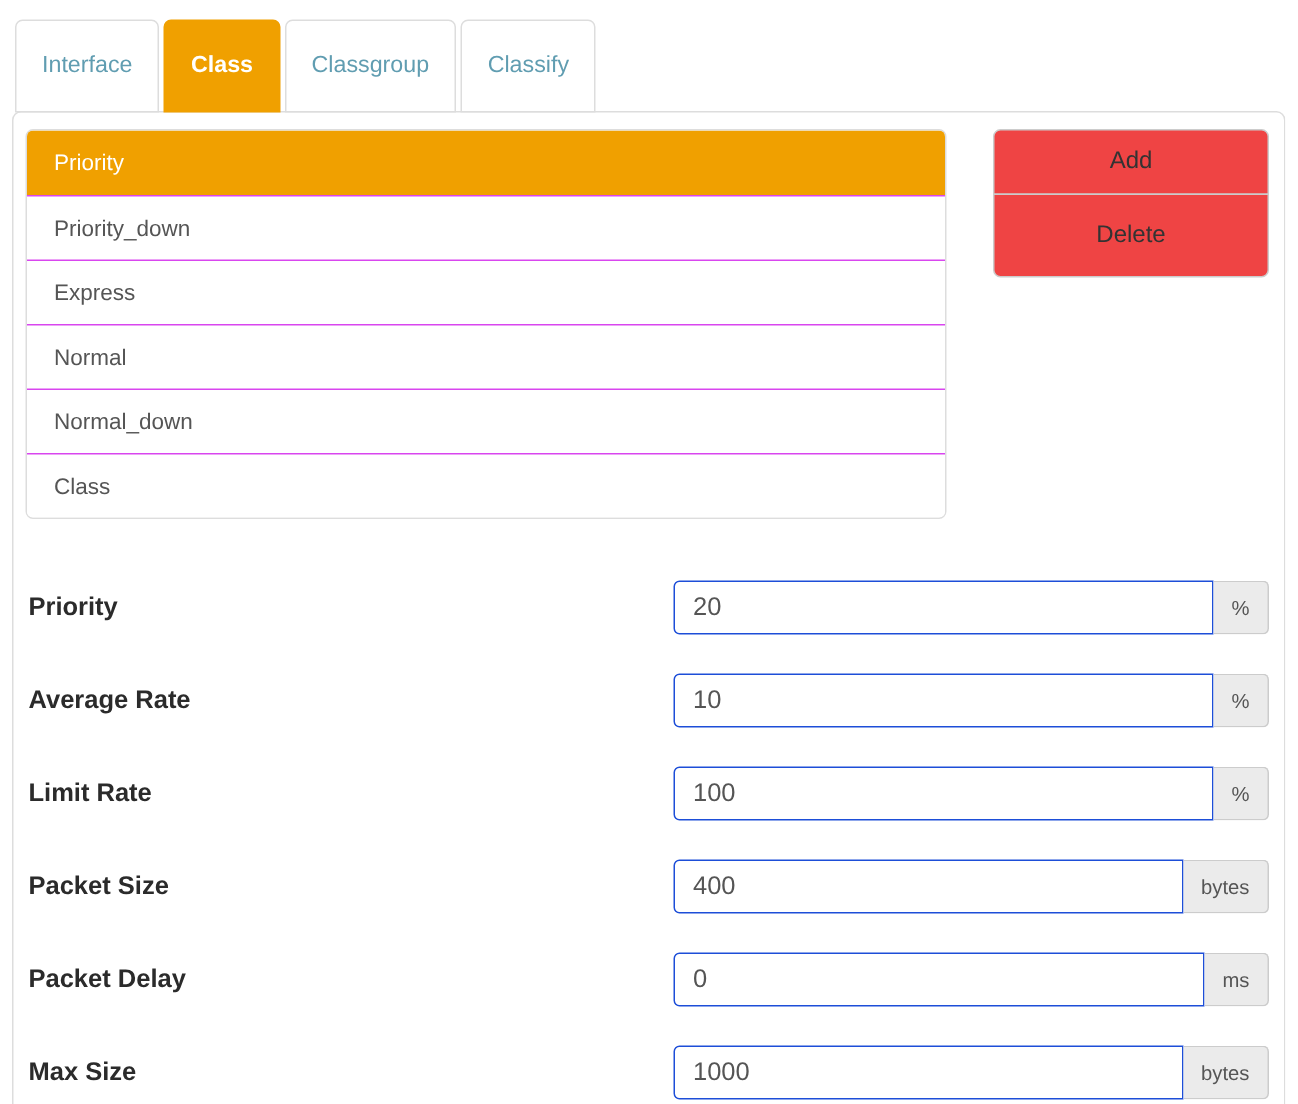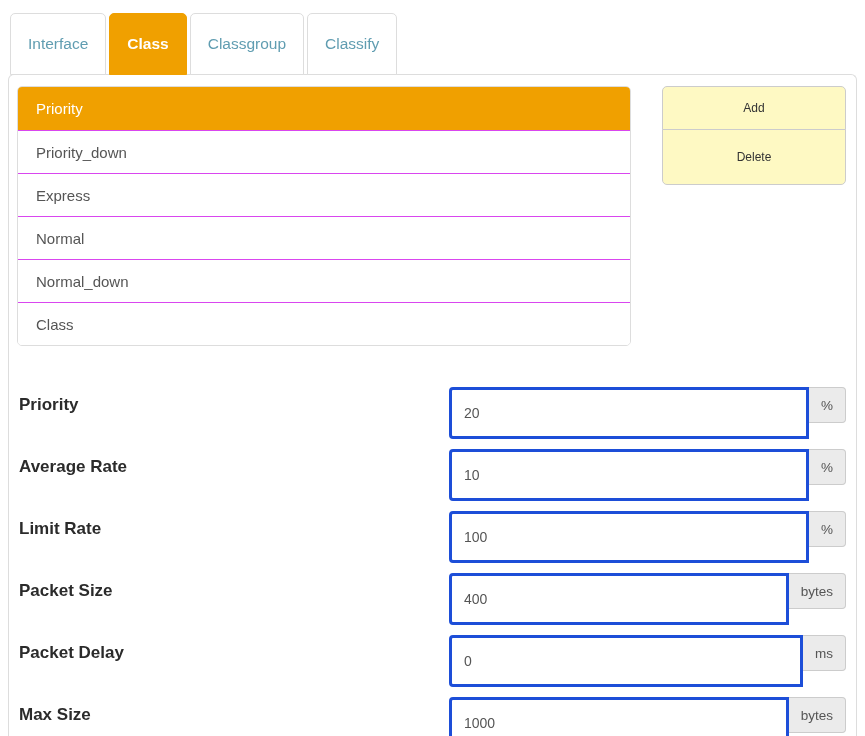--- a/index.html
+++ b/index.html
@@ -75,24 +75,24 @@
     color: #ffffff;
   }
   .btn-stack {
     margin-left: 31px;
     width: 184px;
     display: flex;
     flex-direction: column;
   }
   .btn {
     height: 44px;
-    background: #fef9c3;
+    background: #ef4444;
     border: 1px solid #cccccc;
     font-family: inherit;
-    font-size: 12px;
+    font-size: 16px;
     color: #333333;
     cursor: pointer;
     width: 100%;
   }
   .btn.add { border-radius: 5px 5px 0 0; }
   .btn.delete { border-radius: 0 0 5px 5px; margin-top: -1px; height: 56px; }
   
   .form-area { margin-top: 41px; }
   .form-row {
     display: flex;
@@ -108,26 +108,26 @@
     padding-left: 2px;
   }
   .input-group {
     flex: 1;
     display: flex;
     height: 36px;
   }
   .input-group input {
     flex: 1;
     min-width: 0;
-    height: 52px;
-    border: 3px solid #1d4ed8;
+    height: 36px;
+    border: 1px solid #1d4ed8;
     border-radius: 4px 0 0 4px;
     padding: 0 12px;
     font-family: inherit;
-    font-size: 14px;
+    font-size: 17px;
     color: #555555;
     outline: none;
   }
   .addon {
     display: flex;
     align-items: center;
     padding: 0 12px;
     background: #ebebeb;
     border: 1px solid #cccccc;
     border-left: none;

